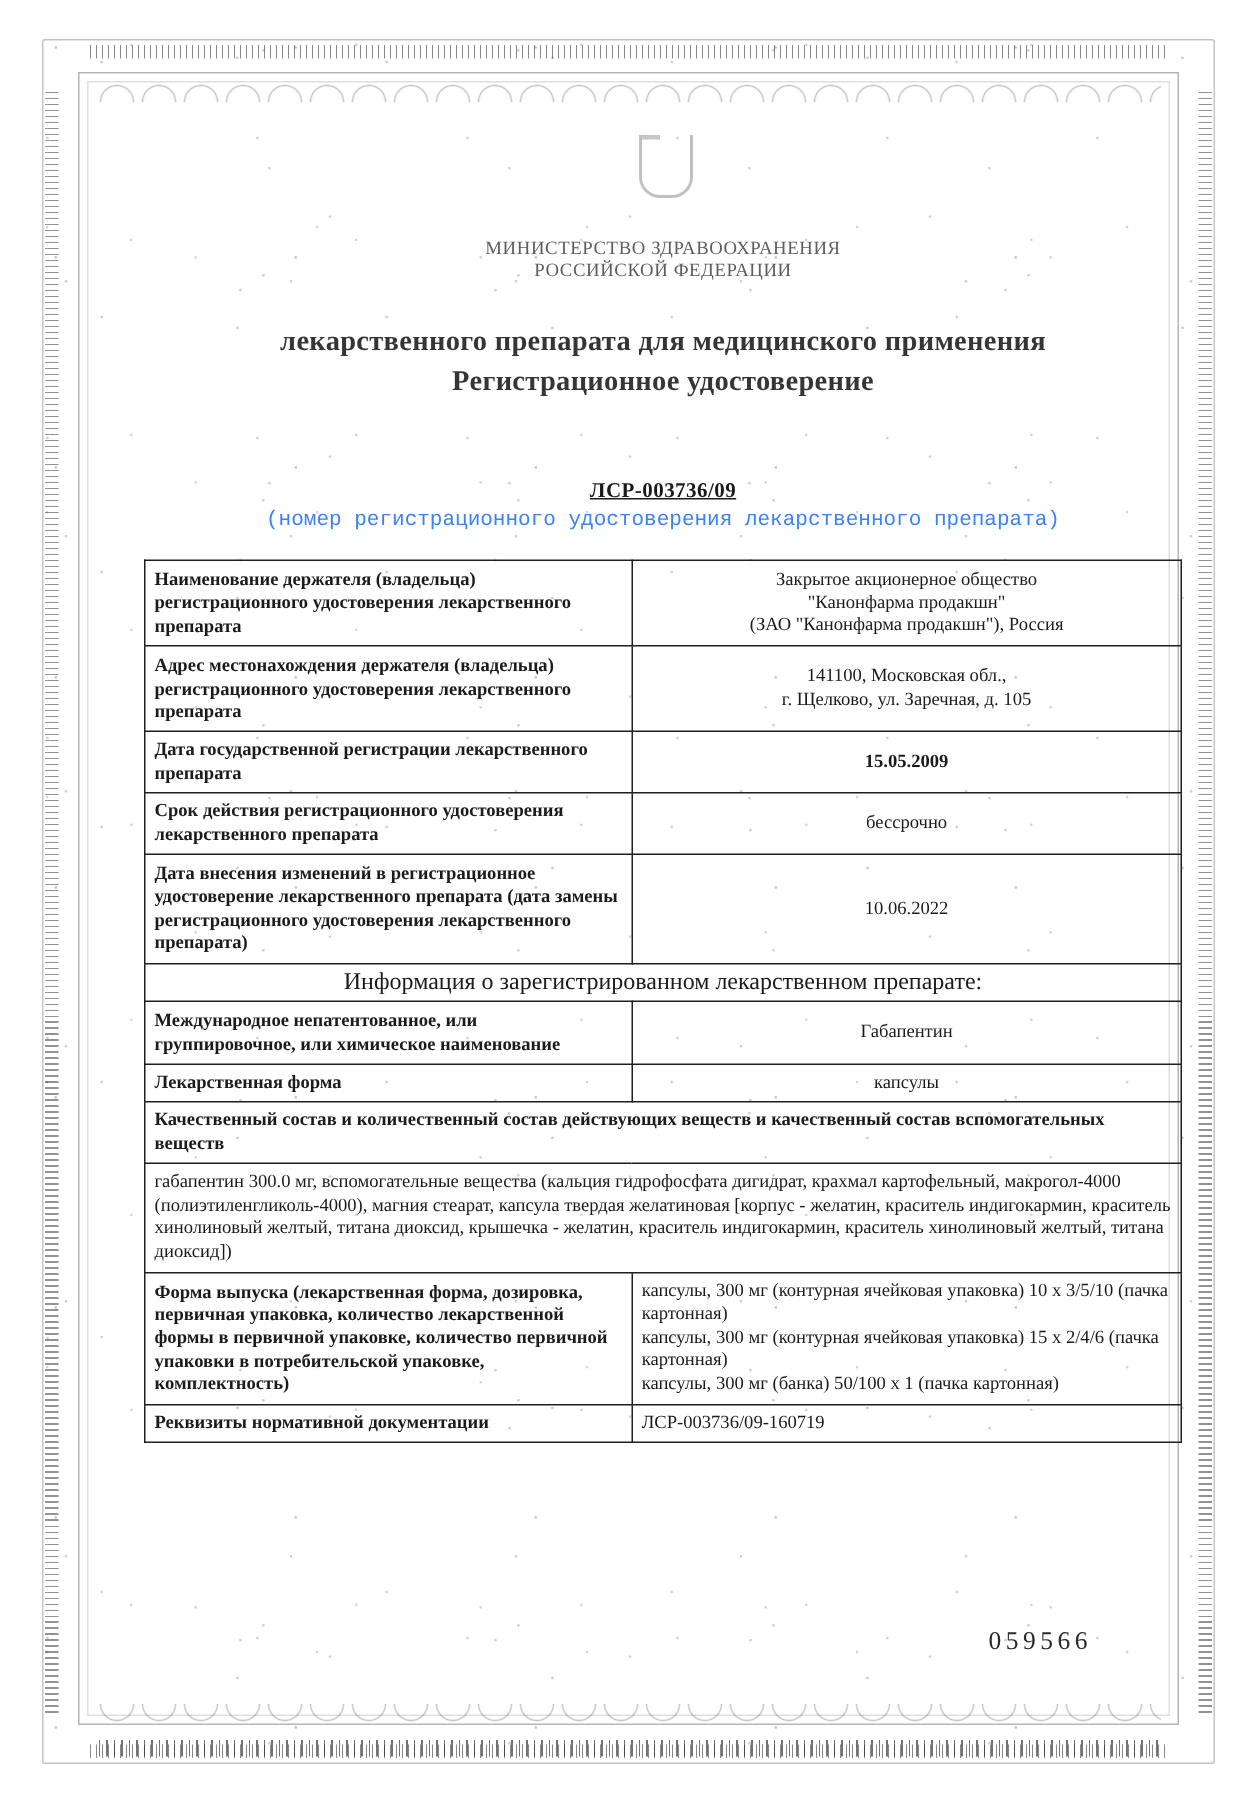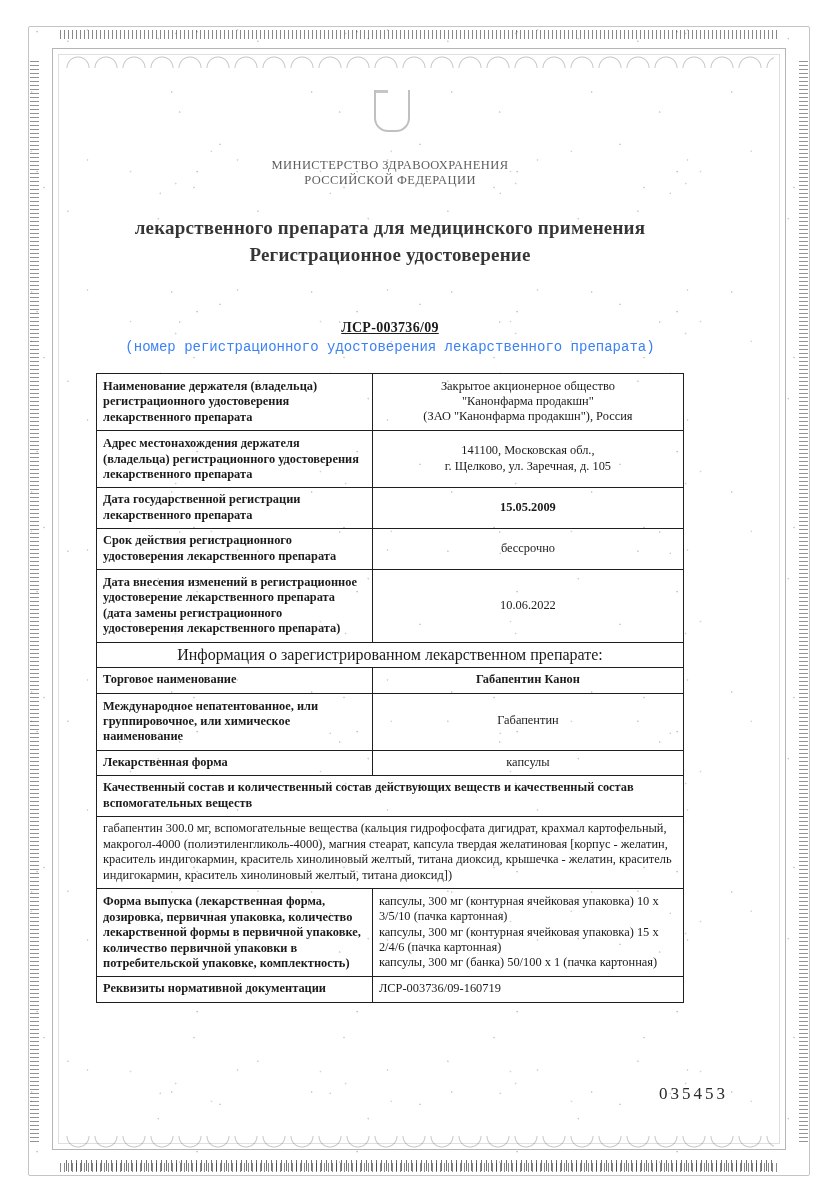--- a/index.html
+++ b/index.html
@@ -79,21 +79,21 @@
       radial-gradient(circle at 97% 74%, rgba(0,0,0,.45) .6px, rgba(0,0,0,0) 1.2px),
       radial-gradient(circle at 12% 95%, rgba(0,0,0,.45) .6px, rgba(0,0,0,0) 1.2px),
       radial-gradient(circle at 55% 97%, rgba(0,0,0,.4) .6px, rgba(0,0,0,0) 1.2px),
       radial-gradient(circle at 79% 93%, rgba(0,0,0,.45) .6px, rgba(0,0,0,0) 1.2px);
     background-size:160px 140px,190px 170px,150px 130px,210px 180px,170px 150px,
                     140px 200px,160px 210px,180px 190px,200px 160px,
                     150px 170px,190px 150px,170px 180px;
   }
 
   
-  .content{position:absolute;left:96px;top:88px;width:588px;}
+  .content{position:absolute;left:96px;top:88px;width:692px;}
 
   .emblem{
     width:44px;height:56px;margin:0 auto 14px auto;
     position:relative;opacity:.30;
   }
   .emblem .shield{
     position:absolute;left:6px;top:2px;width:32px;height:40px;
     border-left:2px solid #333;border-right:2px solid #333;
     border-bottom:2px solid #333;
     border-radius:0 0 14px 14px;
@@ -227,24 +227,20 @@
         <tr>
           <td class="lab tall">Дата внесения изменений в регистрационное удостоверение лекарственного препарата (дата замены регистрационного удостоверения лекарственного препарата)</td>
           <td class="val">10.06.2022</td>
         </tr>
 
         <tr>
           <td class="section" colspan="2">Информация о зарегистрированном лекарственном препарате:</td>
         </tr>
 
         <tr>
-          <td class="lab">Торговое наименование</td>
-          <td class="val b">Габапентин Канон</td>
-        </tr>
-        <tr>
           <td class="lab tall">Международное непатентованное, или группировочное, или химическое наименование</td>
           <td class="val">Габапентин</td>
         </tr>
         <tr>
           <td class="lab">Лекарственная форма</td>
           <td class="val">капсулы</td>
         </tr>
 
         <tr>
           <td class="full" colspan="2">Качественный состав и количественный состав действующих веществ и качественный состав вспомогательных веществ</td>
@@ -262,14 +258,14 @@
           </td>
         </tr>
         <tr>
           <td class="lab">Реквизиты нормативной документации</td>
           <td class="pack">ЛСР-003736/09-160719</td>
         </tr>
       </tbody>
     </table>
   </div>
 
-  <div class="serial">035453</div>
+  <div class="serial">059566</div>
 </div>
 
 </body></html>

